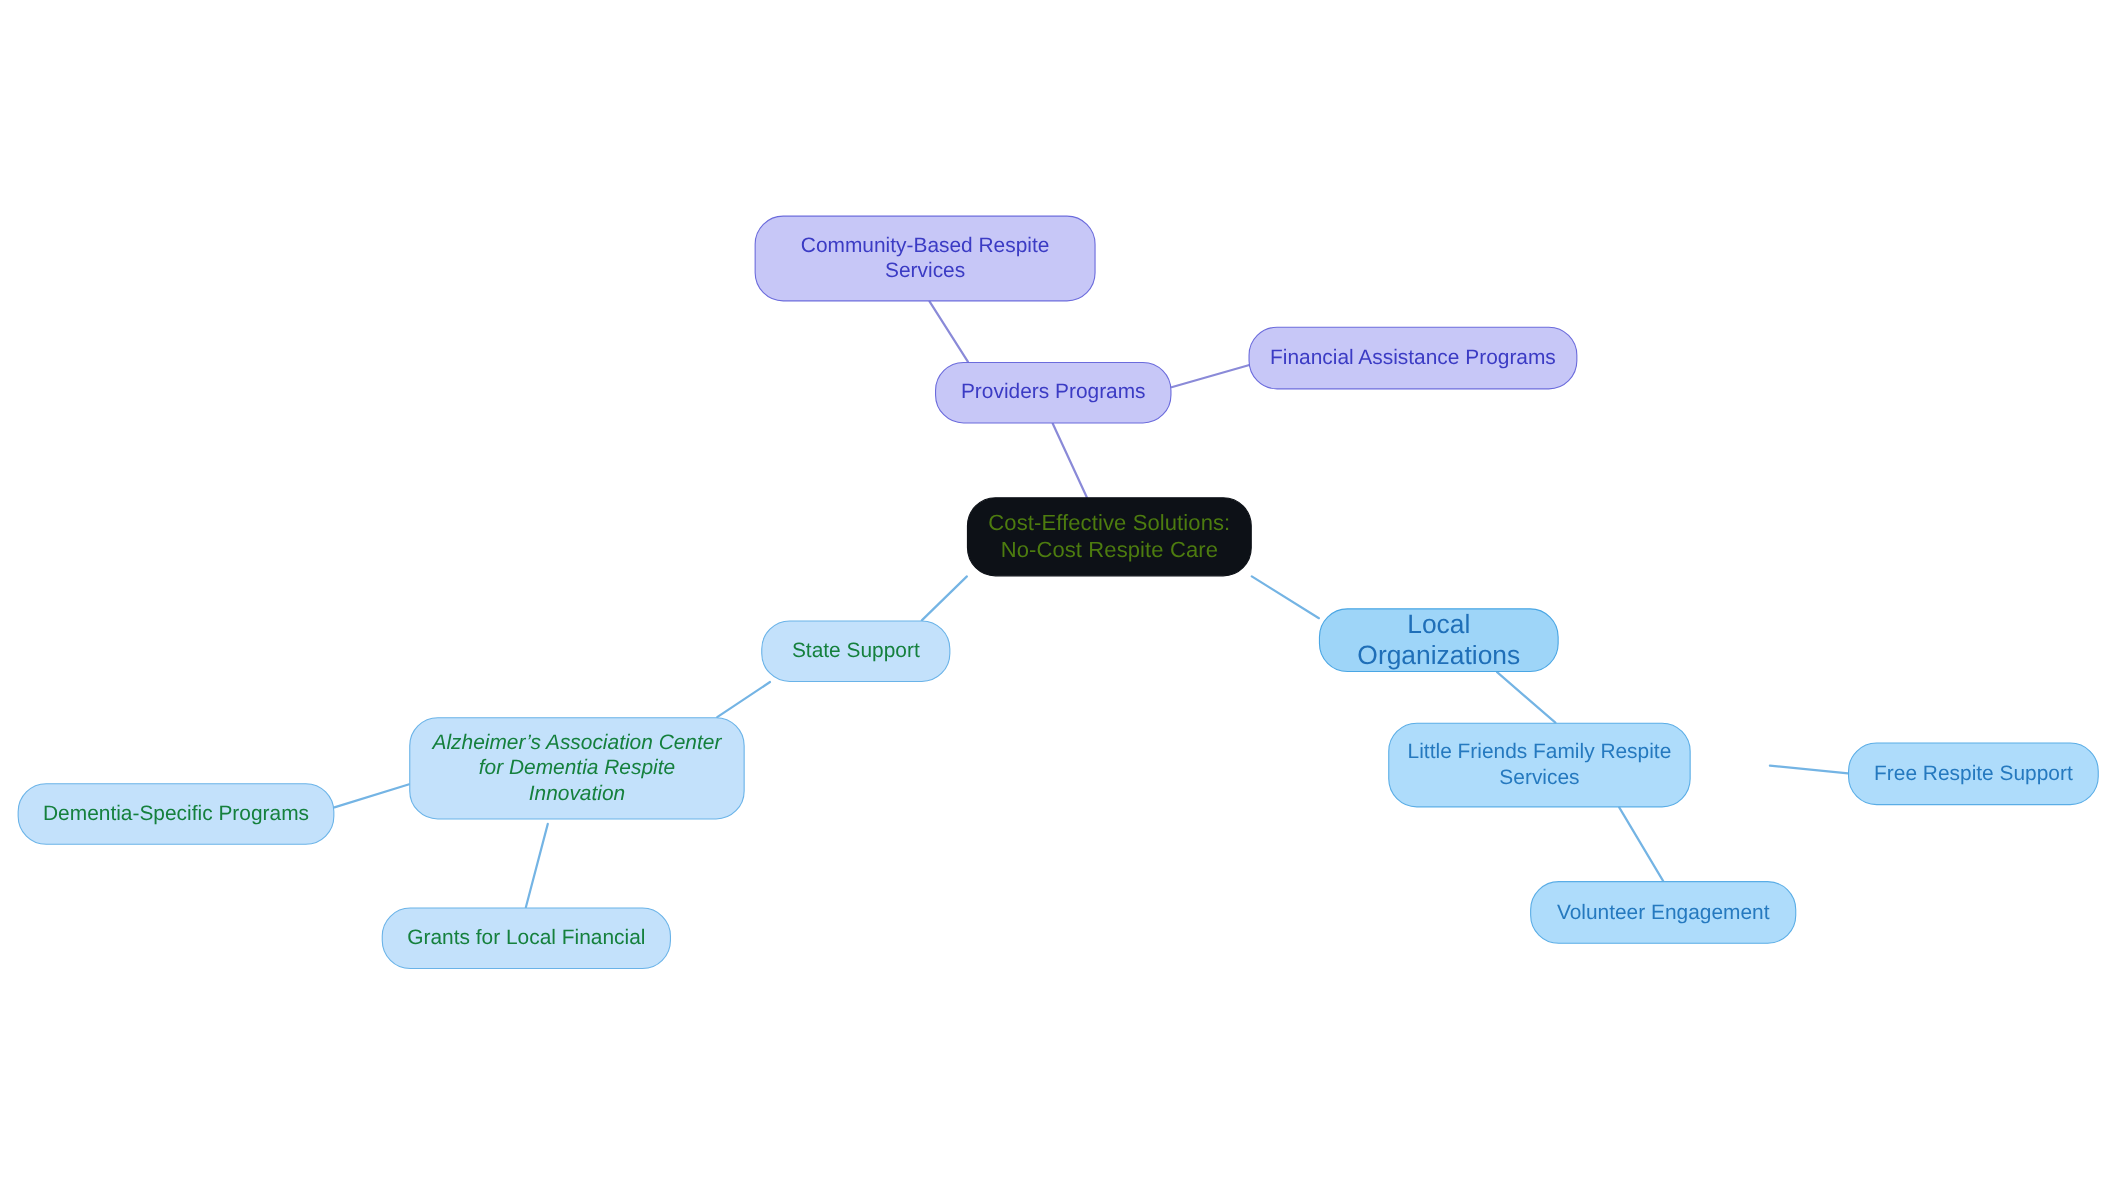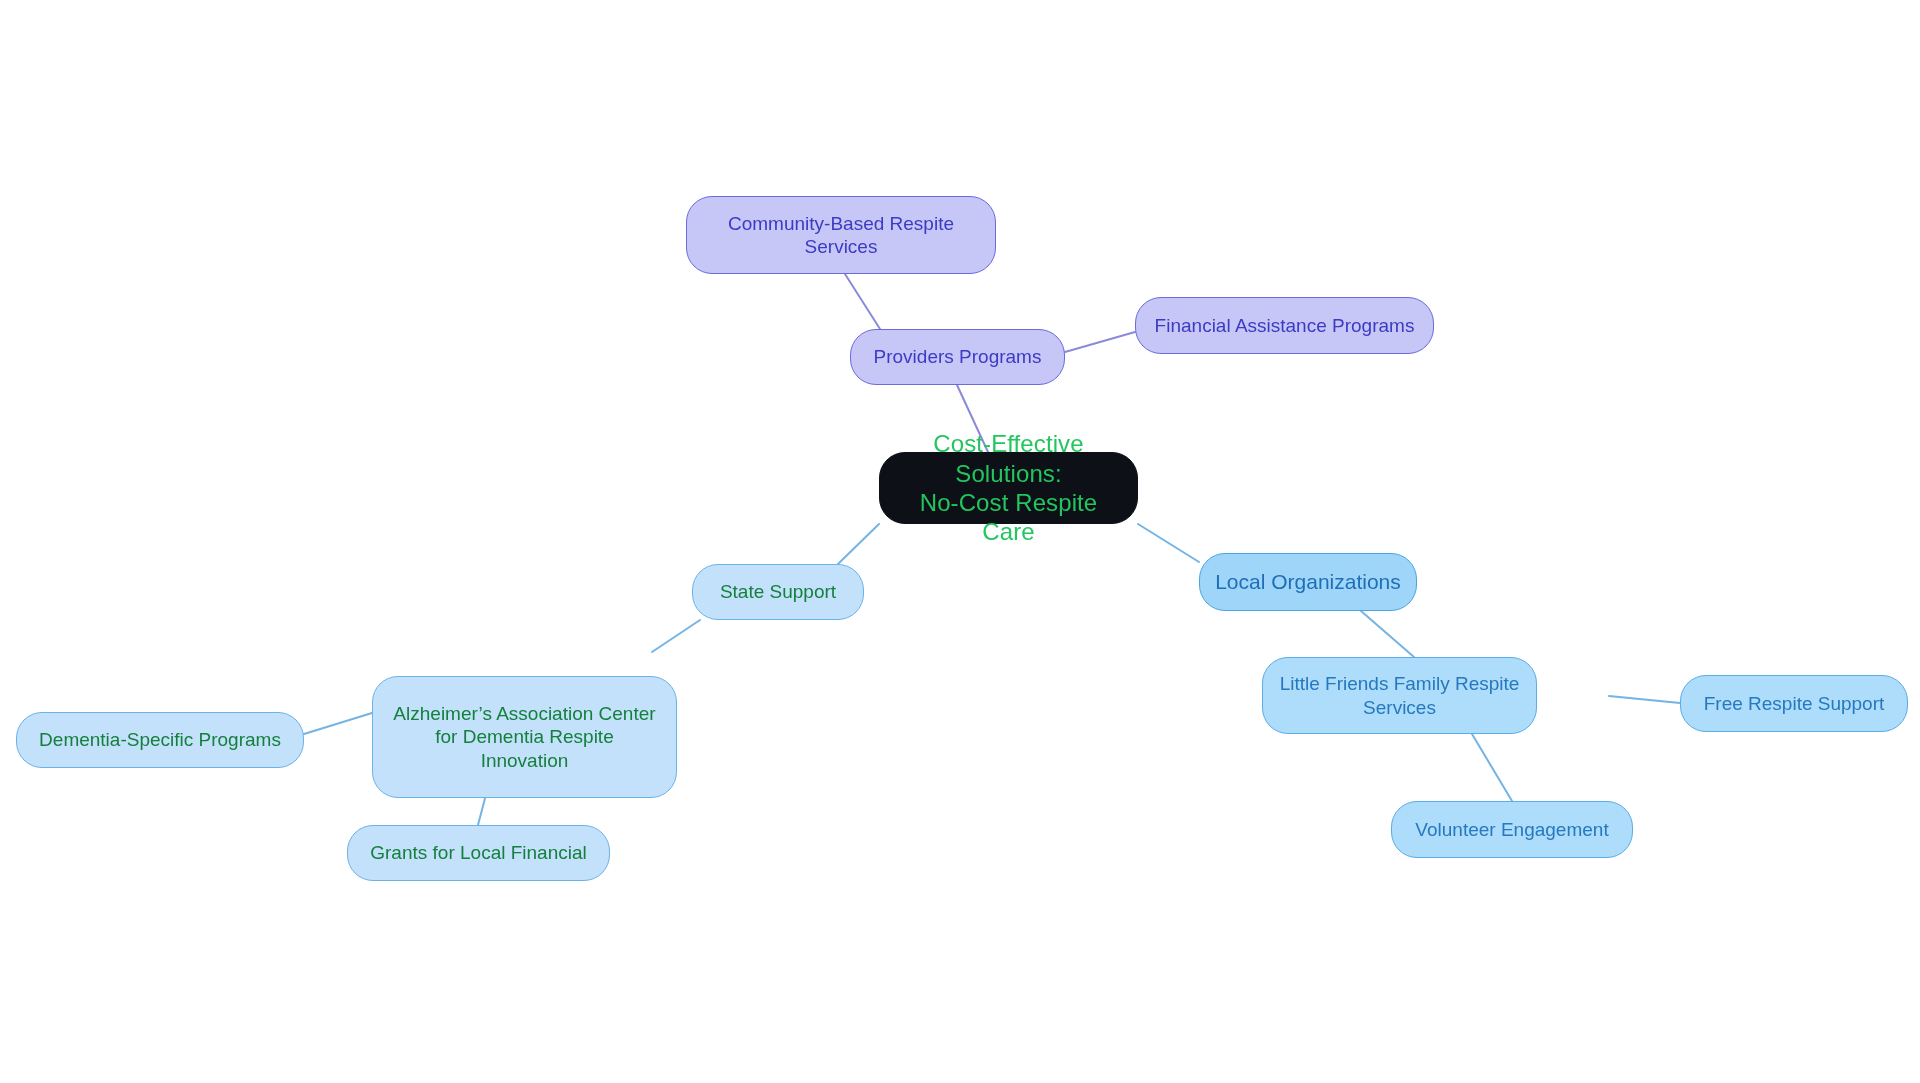--- a/index.html
+++ b/index.html
@@ -34,23 +34,23 @@
     text-align: center;
     line-height: 1.22;
     white-space: pre-line;
     padding: 4px 14px;
     border-style: solid;
     border-width: 1px;
   }
   .node-root {
     background: #0d1117;
     border-color: #0d1117;
-    color: #22c55e;
+    color: #4d7c0f;
     border-radius: 26px;
-    font-size: 24px;
+    font-size: 20px;
     letter-spacing: 0.1px;
   }
   .node-purple {
     background: #c7c7f7;
     border-color: #6b6bdc;
     color: #3b3bc4;
     border-radius: 26px;
     font-size: 19px;
   }
   .node-blue {
@@ -58,21 +58,21 @@
     border-color: #6ab3e8;
     color: #15803d;
     border-radius: 26px;
     font-size: 19px;
   }
   .node-blue-strong {
     background: #9ed5f8;
     border-color: #4aa6e4;
     color: #1f6fb8;
     border-radius: 26px;
-    font-size: 21px;
+    font-size: 24px;
   }
   .node-blue-mid {
     background: #aedcfb;
     border-color: #5aade6;
     color: #2579bf;
     border-radius: 26px;
     font-size: 19px;
   }
 </style>
 </head>
@@ -93,21 +93,21 @@
       <line x1="1472" y1="734" x2="1512" y2="801" stroke="#74b4e4" stroke-width="2" stroke-linecap="round"></line>
     </svg>
   <div id="node-layer">
       <div class="node node-root" style="left: 879px; top: 452px; width: 259px; height: 72px;">Cost-Effective Solutions:
 No-Cost Respite Care</div>
       <div class="node node-purple" style="left: 850px; top: 329px; width: 215px; height: 56px;">Providers Programs</div>
       <div class="node node-purple" style="left: 686px; top: 196px; width: 310px; height: 78px;">Community-Based Respite
 Services</div>
       <div class="node node-purple" style="left: 1135px; top: 297px; width: 299px; height: 57px;">Financial Assistance Programs</div>
       <div class="node node-blue" style="left: 692px; top: 564px; width: 172px; height: 56px;">State Support</div>
-      <div class="node node-blue" style="left: 372px; top: 676px; width: 305px; height: 122px;">Alzheimer’s Association Center
+      <div class="node node-blue" style="left: 372px; top: 652px; width: 305px; height: 93px; font-style: italic;">Alzheimer’s Association Center
 for Dementia Respite
 Innovation</div>
       <div class="node node-blue" style="left: 16px; top: 712px; width: 288px; height: 56px;">Dementia-Specific Programs</div>
       <div class="node node-blue" style="left: 347px; top: 825px; width: 263px; height: 56px;">Grants for Local Financial</div>
       <div class="node node-blue-strong" style="left: 1199px; top: 553px; width: 218px; height: 58px;">Local Organizations</div>
       <div class="node node-blue-mid" style="left: 1262px; top: 657px; width: 275px; height: 77px;">Little Friends Family Respite
 Services</div>
       <div class="node node-blue-mid" style="left: 1680px; top: 675px; width: 228px; height: 57px;">Free Respite Support</div>
       <div class="node node-blue-mid" style="left: 1391px; top: 801px; width: 242px; height: 57px;">Volunteer Engagement</div>
     </div>

